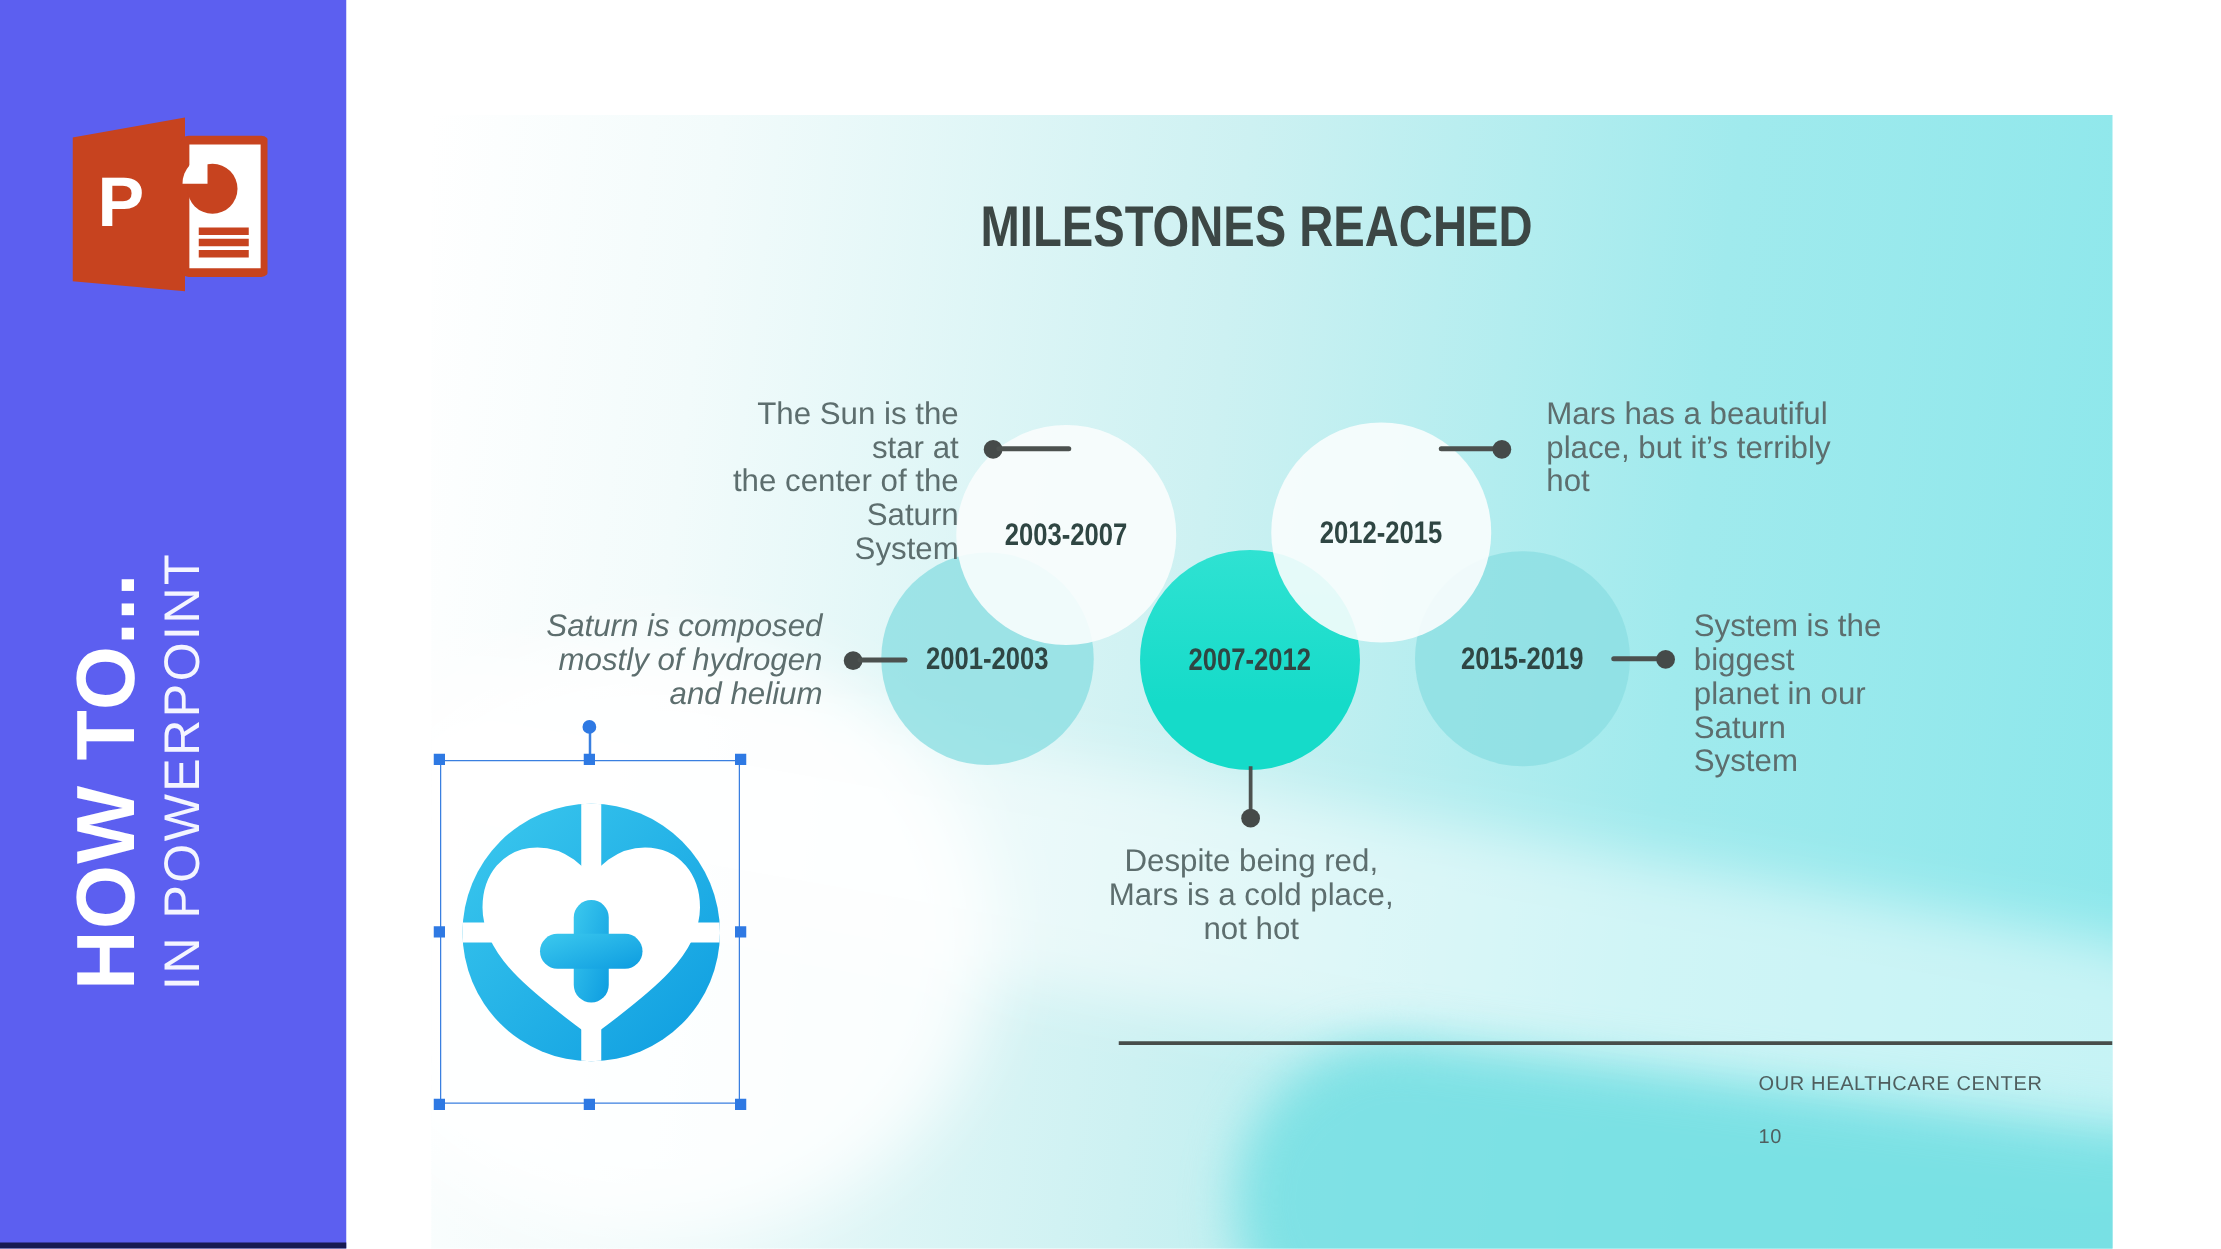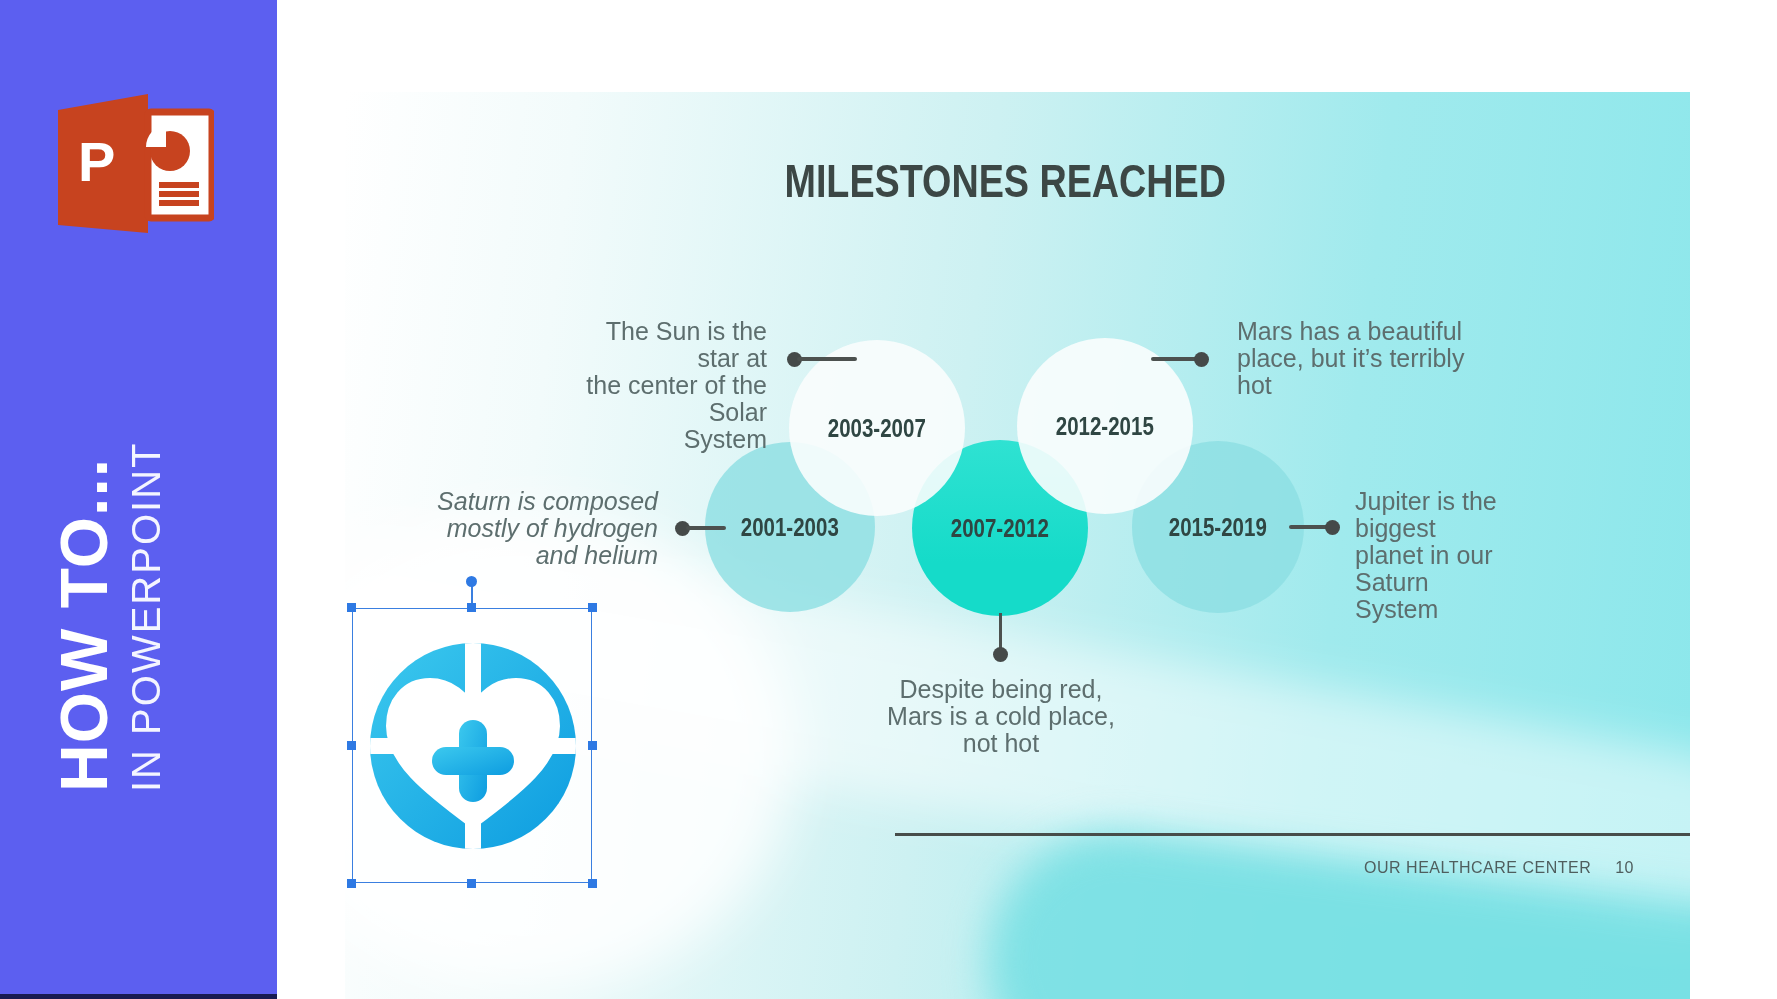--- a/index.html
+++ b/index.html
@@ -29,21 +29,21 @@
                background:rgba(116,223,227,0.85); filter:blur(20px); transform:rotate(7deg); }
 
   .slide-title { position:absolute; left:0; right:24px; top:62px; text-align:center; z-index:3; }
   .slide-title span { display:inline-block; font-size:46px; font-weight:bold; color:#3c4745;
                       transform:scaleX(.82); white-space:nowrap; }
 
   
   .c { position:absolute; border-radius:50%; display:flex; align-items:center; justify-content:center; }
   .c .yr { font-weight:bold; font-size:25px; color:#2f4643; transform:scaleX(.82); white-space:nowrap; }
   .c1 { left:360px; top:350px; width:170px; height:170px; background:rgba(140,222,226,.8); z-index:1; }
-  .c2 { left:444px; top:248px; width:176px; height:176px; background:rgba(250,253,253,.9); z-index:2; }
+  .c2 { left:420px; top:248px; width:176px; height:176px; background:rgba(250,253,253,.9); z-index:2; }
   .c3 { left:567px; top:348px; width:176px; height:176px;
         background:linear-gradient(180deg,#2fe2d2 0%,#15dbc9 70%); z-index:1; }
   .c4 { left:672px; top:246px; width:176px; height:176px; background:rgba(250,253,253,.9); z-index:2; }
   .c5 { left:787px; top:349px; width:172px; height:172px; background:rgba(140,222,226,.8); z-index:1; }
 
   
   .ann { position:absolute; font-size:25px; line-height:27px; color:#5d6e6e; z-index:3; }
   .ann span { display:block; }
   .ann-sun     { left:217px;  top:226px; width:205px; text-align:right; }
   .ann-venus   { left:892px;  top:226px; width:230px; }
@@ -57,21 +57,21 @@
   .dot-sun  { left:442px; top:260px; }  .line-sun  { left:452px; top:265px; width:60px; }
   .line-venus { left:806px; top:265px; width:46px; } .dot-venus { left:849px; top:260px; }
   .dot-saturn { left:330px; top:429px; } .line-saturn { left:341px; top:434px; width:40px; }
   .line-jupiter { left:944px; top:433px; width:40px; } .dot-jupiter { left:980px; top:428px; }
   .vline-mars { position:absolute; left:654px; top:521px; width:3px; height:36px; background:#4c514f; z-index:3; }
   .dot-mars { left:648px; top:555px; }
 
   
   .footer-line { position:absolute; left:550px; top:741px; width:795px; height:3px; background:#474d4a; z-index:3; }
   .footer { position:absolute; right:56px; top:767px; display:flex; gap:24px; font-size:16px;
-            color:#4f5e5e; letter-spacing:.5px; z-index:3; }
+            color:#4f5e5e; letter-spacing:.5px; z-index:3;flex-direction:column; }
 
   
   .logo-box { position:absolute; left:7px; top:516px; width:240px; height:275px; z-index:4; }
   .logo-box svg { position:absolute; inset:0; }
   .sel-border { position:absolute; inset:0; border:1.5px solid #3a7fe0; }
   .handle { position:absolute; width:9px; height:9px; background:#2e79e3; }
   .h-tl{left:-5px;top:-5px} .h-tm{left:115px;top:-5px} .h-tr{right:-5px;top:-5px}
   .h-ml{left:-5px;top:133px} .h-mr{right:-5px;top:133px}
   .h-bl{left:-5px;bottom:-5px} .h-bm{left:115px;bottom:-5px} .h-br{right:-5px;bottom:-5px}
   .rot-line { position:absolute; left:119px; top:-22px; width:2px; height:22px; background:#3a7fe0; }
@@ -121,21 +121,21 @@
     </div>
     <div class="c c4">
       <span class="yr">2012-2015</span>
     </div>
     <div class="c c5">
       <span class="yr">2015-2019</span>
     </div>
 
     <div class="ann ann-sun">
       <span>The Sun is the star at</span>
-      <span>the center of the Solar</span>
+      <span>the center of the Saturn</span>
       <span>System</span>
     </div>
     <div class="dot dot-sun"></div>
     <div class="line line-sun"></div>
 
     <div class="ann ann-venus">
       <span>Mars has a beautiful</span>
       <span>place, but it’s terribly</span>
       <span>hot</span>
     </div>
@@ -144,21 +144,21 @@
 
     <div class="ann ann-saturn">
       <span>Saturn is composed</span>
       <span>mostly of hydrogen</span>
       <span>and helium</span>
     </div>
     <div class="dot dot-saturn"></div>
     <div class="line line-saturn"></div>
 
     <div class="ann ann-jupiter">
-      <span>Jupiter is the biggest</span>
+      <span>System is the biggest</span>
       <span>planet in our Saturn</span>
       <span>System</span>
     </div>
     <div class="line line-jupiter"></div>
     <div class="dot dot-jupiter"></div>
 
     <div class="vline-mars"></div>
     <div class="dot dot-mars"></div>
     <div class="ann ann-mars">
       <span>Despite being red,</span>

